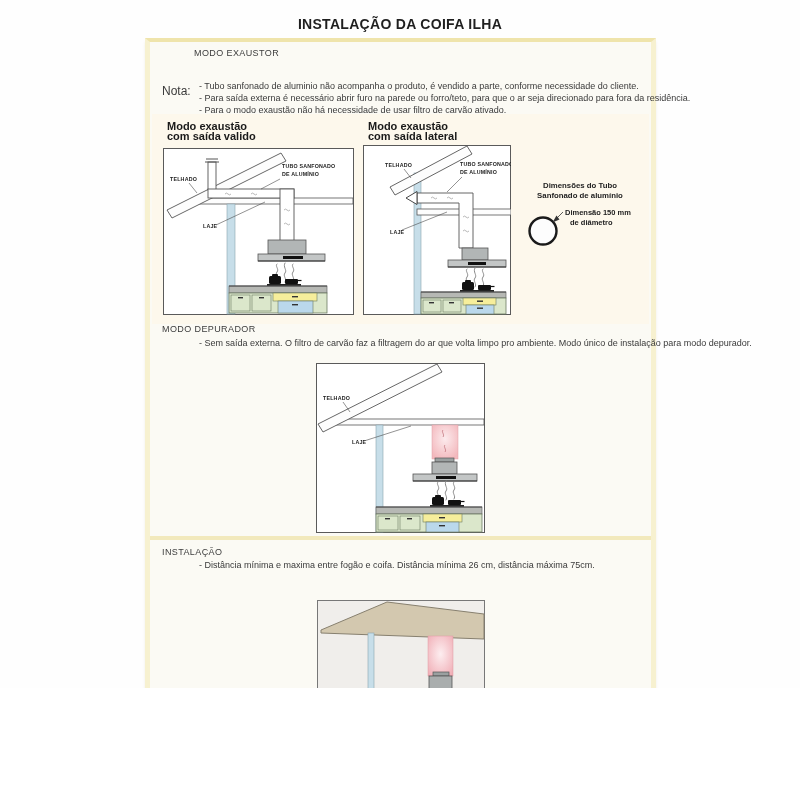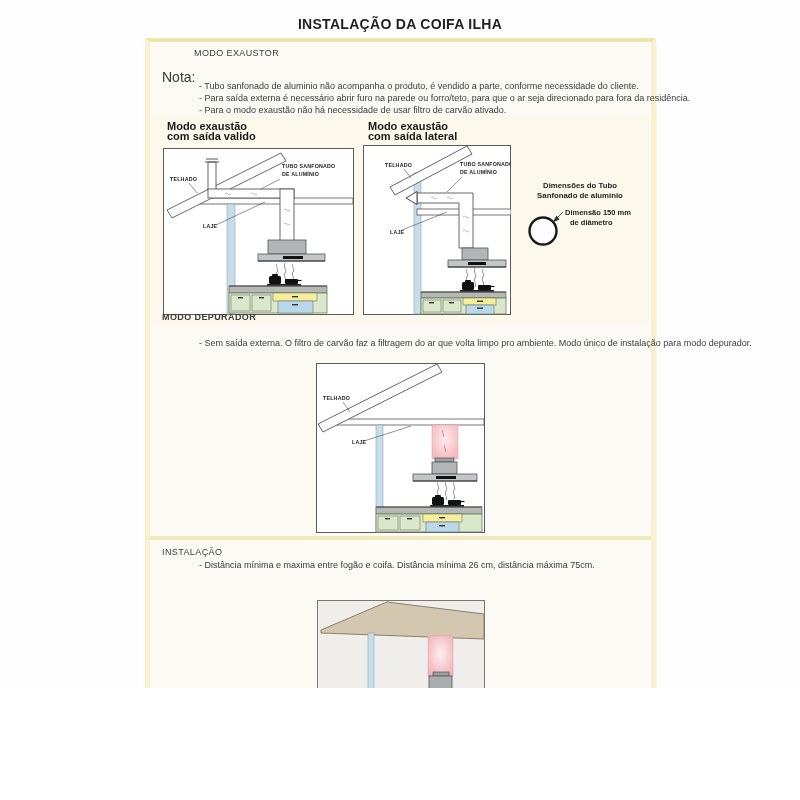--- a/index.html
+++ b/index.html
@@ -10,21 +10,21 @@
   .doc-title { position:absolute; top:16px; left:0; width:800px; text-align:center;
                font-size:14px; font-weight:bold; color:#1f1f1f; letter-spacing:.3px; }
 
   .sheet { position:absolute; left:145px; top:38px; width:511px; height:739px;
            background:#fbfaf4;
            border-top:4px solid #efe4ab; border-bottom:4px solid #efe4ab;
            border-left:5px solid #f7f1d0; border-right:5px solid #f7f1d0;
            box-shadow:0 3px 3px -1px rgba(190,180,130,.45); }
 
   .sec-heading { position:absolute; font-size:9px; color:#3c3c3c; letter-spacing:.4px; }
-  .note-label  { position:absolute; font-size:14px; color:#3a3a3a; }
+  .note-label  { position:absolute; font-size:12px; color:#3a3a3a;margin-top:15px; }
   .note-lines  { position:absolute; font-size:9px; color:#3a3a3a; line-height:12px;margin-left:37px; }
   .note-lines div { white-space:nowrap; }
 
   .band1 { position:absolute; left:2px; top:72px; width:497px; height:210px; background:#fdf8ec; }
 
   .fig-title { position:absolute; font-size:11px; font-weight:bold; color:#1a1a1a; line-height:9.5px; }
 
   svg { position:absolute; display:block; }
   svg text { fill:#222; }
   .dlabel { font-size:5.3px; font-weight:600; letter-spacing:.2px; }
@@ -205,21 +205,21 @@
         <circle cx="21" cy="53" r="13.5" fill="#fdfdfd" stroke="#1a1a1a" stroke-width="2.4"></circle>
       </g>
       <g>
         <text x="43" y="37" font-size="7.5" font-weight="bold">Dimensão 150 mm</text>
         <text x="48" y="47" font-size="7.5" font-weight="bold">de diâmetro</text>
         <line x1="41" y1="34" x2="34" y2="41" stroke="#333" stroke-width="0.8"></line>
         <polygon points="30.5,44.5 37.5,41.5 34.5,37.5" fill="#333"></polygon>
       </g>
     </svg>
 
-    <div class="sec-heading" style="left:12px; top:270px;font-weight:bold;">MODO DEPURADOR</div>
+    <div class="sec-heading" style="left:12px; top:282px;">MODO DEPURADOR</div>
     <div class="note-lines" style="left:12px; top:295px;">
       <div>- Sem saída externa. O filtro de carvão faz a filtragem do ar que volta limpo pro ambiente. Modo único de instalação para modo depurador.</div>
     </div>
 
     <svg style="left:166px; top:321px;" width="169" height="170" viewBox="0 0 169 170">
       <defs>
         <radialGradient id="pinkg1" cx="50%" cy="40%" r="65%">
           <stop offset="0%" stop-color="#fcebed"></stop>
           <stop offset="100%" stop-color="#f3b8bd"></stop>
         </radialGradient>

